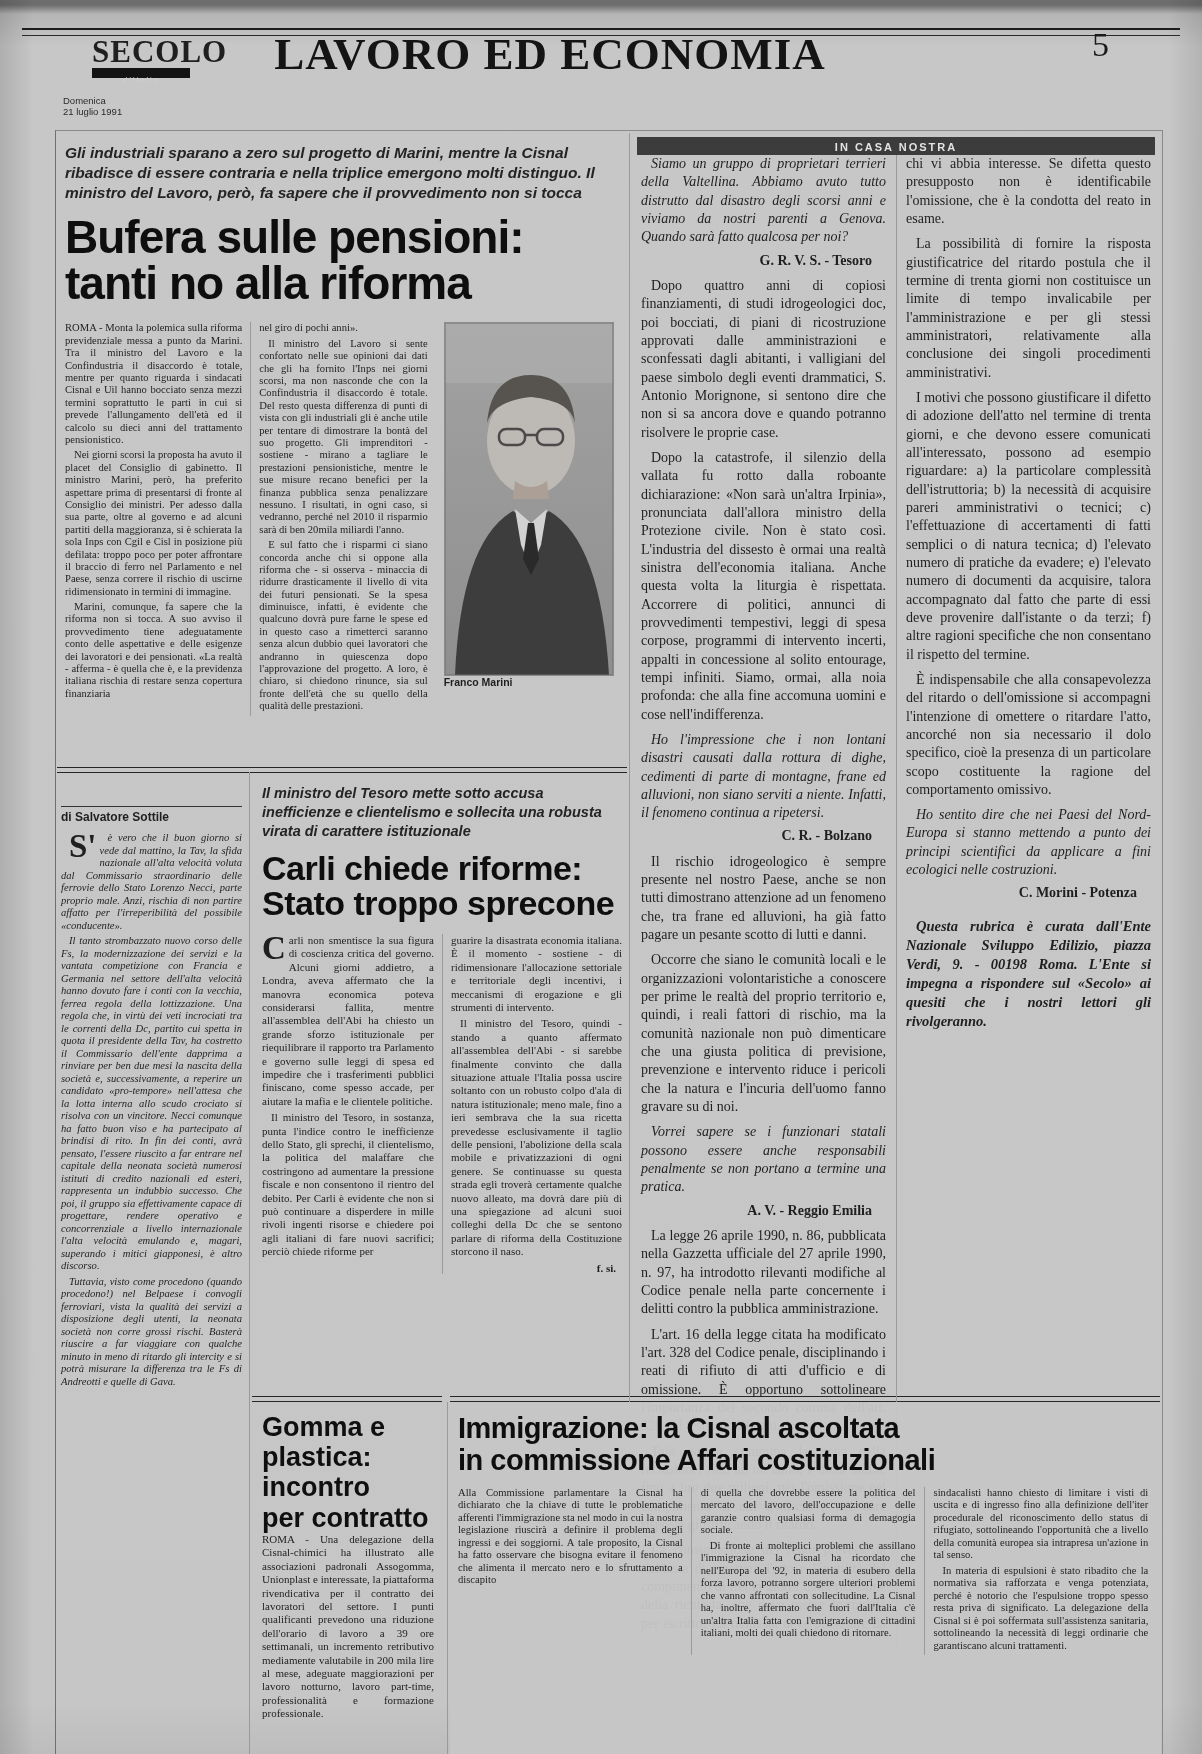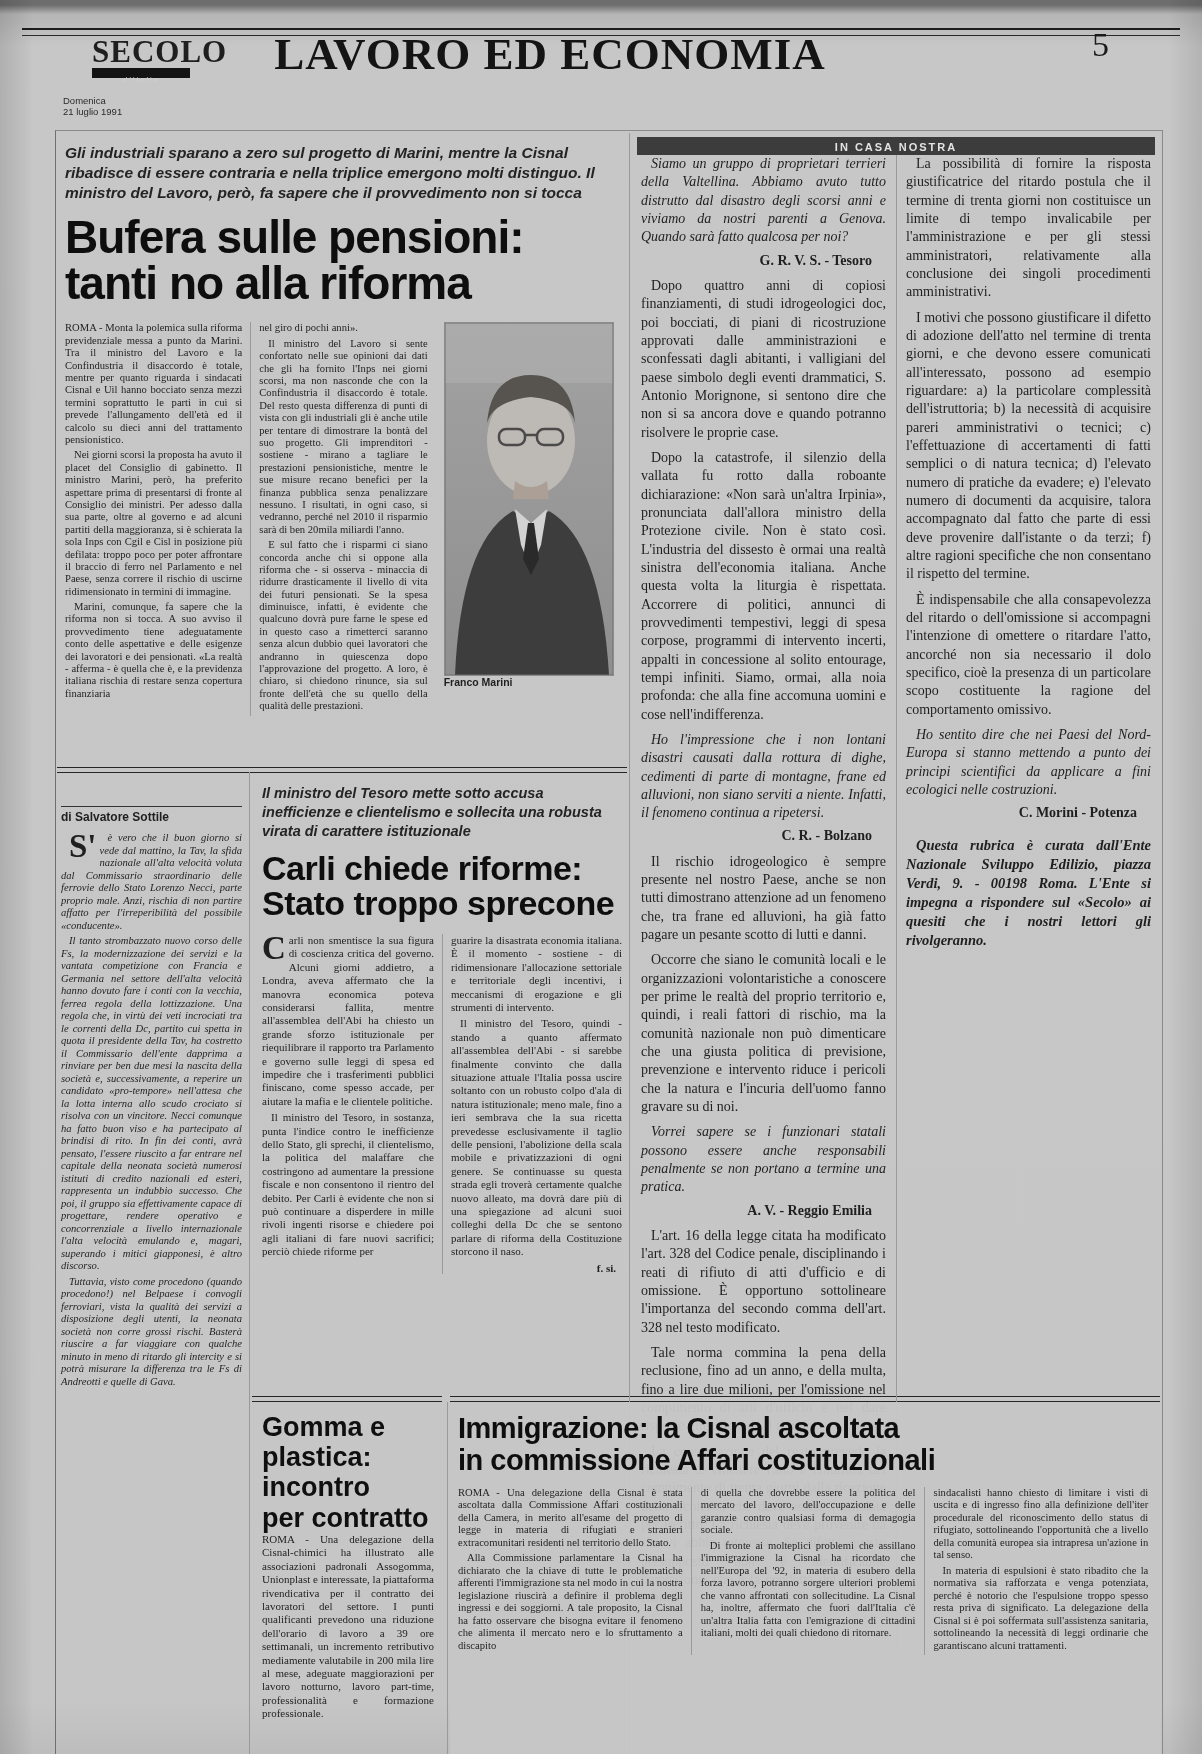--- a/index.html
+++ b/index.html
@@ -150,20 +150,21 @@
         <p class="letter">Siamo un gruppo di proprietari terrieri della Valtellina. Abbiamo avuto tutto distrutto dal disastro degli scorsi anni e viviamo da nostri parenti a Genova. Quando sarà fatto qualcosa per noi?</p>
         <p class="sig">G. R. V. S. - Tesoro</p>
         <p class="reply">Dopo quattro anni di copiosi finanziamenti, di studi idrogeologici doc, poi bocciati, di piani di ricostruzione approvati dalle amministrazioni e sconfessati dagli abitanti, i valligiani del paese simbolo degli eventi drammatici, S. Antonio Morignone, si sentono dire che non si sa ancora dove e quando potranno risolvere le proprie case.</p>
         <p class="reply">Dopo la catastrofe, il silenzio della vallata fu rotto dalla roboante dichiarazione: «Non sarà un'altra Irpinia», pronunciata dall'allora ministro della Protezione civile. Non è stato così. L'industria del dissesto è ormai una realtà sinistra dell'economia italiana. Anche questa volta la liturgia è rispettata. Accorrere di politici, annunci di provvedimenti tempestivi, leggi di spesa corpose, programmi di intervento incerti, appalti in concessione al solito entourage, tempi infiniti. Siamo, ormai, alla noia profonda: che alla fine accomuna uomini e cose nell'indifferenza.</p>
         <p class="letter">Ho l'impressione che i non lontani disastri causati dalla rottura di dighe, cedimenti di parte di montagne, frane ed alluvioni, non siano serviti a niente. Infatti, il fenomeno continua a ripetersi.</p>
         <p class="sig">C. R. - Bolzano</p>
         <p class="reply">Il rischio idrogeologico è sempre presente nel nostro Paese, anche se non tutti dimostrano attenzione ad un fenomeno che, tra frane ed alluvioni, ha già fatto pagare un pesante scotto di lutti e danni.</p>
         <p class="reply">Occorre che siano le comunità locali e le organizzazioni volontaristiche a conoscere per prime le realtà del proprio territorio e, quindi, i reali fattori di rischio, ma la comunità nazionale non può dimenticare che una giusta politica di previsione, prevenzione e intervento riduce i pericoli che la natura e l'incuria dell'uomo fanno gravare su di noi.</p>
         <p class="letter">Vorrei sapere se i funzionari statali possono essere anche responsabili penalmente se non portano a termine una pratica.</p>
         <p class="sig">A. V. - Reggio Emilia</p>
+        <p class="reply">La legge 26 aprile 1990, n. 86, pubblicata nella Gazzetta ufficiale del 27 aprile 1990, n. 97, ha introdotto rilevanti modifiche al Codice penale nella parte concernente i delitti contro la pubblica amministrazione.</p>
         <p class="reply">L'art. 16 della legge citata ha modificato l'art. 328 del Codice penale, disciplinando i reati di rifiuto di atti d'ufficio e di omissione. È opportuno sottolineare l'importanza del secondo comma dell'art. 328 nel testo modificato.</p>
         <p class="reply">Tale norma commina la pena della reclusione, fino ad un anno, e della multa, fino a lire due milioni, per l'omissione nel compimento di atti d'ufficio e nel dare risposte giustificando il ritardo.</p>
         <p class="reply">La consumazione del reato prevede la richiesta di emettere l'atto e l'inutilità del compimento di trenta giorni dalla ricezione della richiesta, che deve essere formulata per iscritto. La richiesta deve provenire da chi vi abbia interesse. Se difetta questo presupposto non è identificabile l'omissione, che è la condotta del reato in esame.</p>
         <p class="reply">La possibilità di fornire la risposta giustificatrice del ritardo postula che il termine di trenta giorni non costituisce un limite di tempo invalicabile per l'amministrazione e per gli stessi amministratori, relativamente alla conclusione dei singoli procedimenti amministrativi.</p>
         <p class="reply">I motivi che possono giustificare il difetto di adozione dell'atto nel termine di trenta giorni, e che devono essere comunicati all'interessato, possono ad esempio riguardare: a) la particolare complessità dell'istruttoria; b) la necessità di acquisire pareri amministrativi o tecnici; c) l'effettuazione di accertamenti di fatti semplici o di natura tecnica; d) l'elevato numero di pratiche da evadere; e) l'elevato numero di documenti da acquisire, talora accompagnato dal fatto che parte di essi deve provenire dall'istante o da terzi; f) altre ragioni specifiche che non consentano il rispetto del termine.</p>
         <p class="reply">È indispensabile che alla consapevolezza del ritardo o dell'omissione si accompagni l'intenzione di omettere o ritardare l'atto, ancorché non sia necessario il dolo specifico, cioè la presenza di un particolare scopo costituente la ragione del comportamento omissivo.</p>
         <p class="letter">Ho sentito dire che nei Paesi del Nord-Europa si stanno mettendo a punto dei principi scientifici da applicare a fini ecologici nelle costruzioni.</p>
         <p class="sig">C. Morini - Potenza</p>
         <p class="rubrica">Questa rubrica è curata dall'Ente Nazionale Sviluppo Edilizio, piazza Verdi, 9. - 00198 Roma. L'Ente si impegna a rispondere sul «Secolo» ai quesiti che i nostri lettori gli rivolgeranno.</p>
       </div>
@@ -201,21 +202,20 @@
 incontro
 per contratto</div>
     <div class="gomma-body">ROMA - Una delegazione della Cisnal-chimici ha illustrato alle associazioni padronali Assogomma, Unionplast e interessate, la piattaforma rivendicativa per il contratto dei lavoratori del settore. I punti qualificanti prevedono una riduzione dell'orario di lavoro a 39 ore settimanali, un incremento retributivo mediamente valutabile in 200 mila lire al mese, adeguate maggiorazioni per lavoro notturno, lavoro part-time, professionalità e formazione professionale.</div>
   </div>
 
   <div class="abs immigrazione">
     <div class="imm-head">Immigrazione: la Cisnal ascoltata
 in commissione Affari costituzionali</div>
     <div class="imm-body">
       <div class="imm-col">
-        <p>ROMA - Una delegazione della Cisnal è stata ascoltata dalla Commissione Affari costituzionali della Camera, in merito all'esame del progetto di legge in materia di rifugiati e stranieri extracomunitari residenti nel territorio dello Stato.</p>
         <p>Alla Commissione parlamentare la Cisnal ha dichiarato che la chiave di tutte le problematiche afferenti l'immigrazione sta nel modo in cui la nostra legislazione riuscirà a definire il problema degli ingressi e dei soggiorni. A tale proposito, la Cisnal ha fatto osservare che bisogna evitare il fenomeno che alimenta il mercato nero e lo sfruttamento a discapito</p>
       </div>
       <div class="imm-col">
         <p>di quella che dovrebbe essere la politica del mercato del lavoro, dell'occupazione e delle garanzie contro qualsiasi forma di demagogia sociale.</p>
         <p>Di fronte ai molteplici problemi che assillano l'immigrazione la Cisnal ha ricordato che nell'Europa del '92, in materia di esubero della forza lavoro, potranno sorgere ulteriori problemi che vanno affrontati con sollecitudine. La Cisnal ha, inoltre, affermato che fuori dall'Italia c'è un'altra Italia fatta con l'emigrazione di cittadini italiani, molti dei quali chiedono di ritornare.</p>
       </div>
       <div class="imm-col">
         <p>sindacalisti hanno chiesto di limitare i visti di uscita e di ingresso fino alla definizione dell'iter procedurale del riconoscimento dello status di rifugiato, sottolineando l'opportunità che a livello della comunità europea sia intrapresa un'azione in tal senso.</p>
         <p>In materia di espulsioni è stato ribadito che la normativa sia rafforzata e venga potenziata, perché è notorio che l'espulsione troppo spesso resta priva di significato. La delegazione della Cisnal si è poi soffermata sull'assistenza sanitaria, sottolineando la necessità di leggi ordinarie che garantiscano alcuni trattamenti.</p>
       </div>

